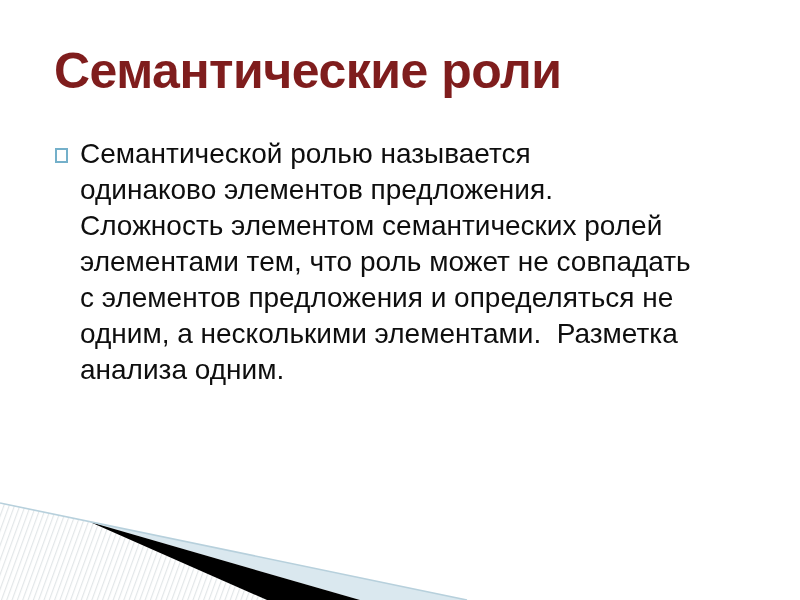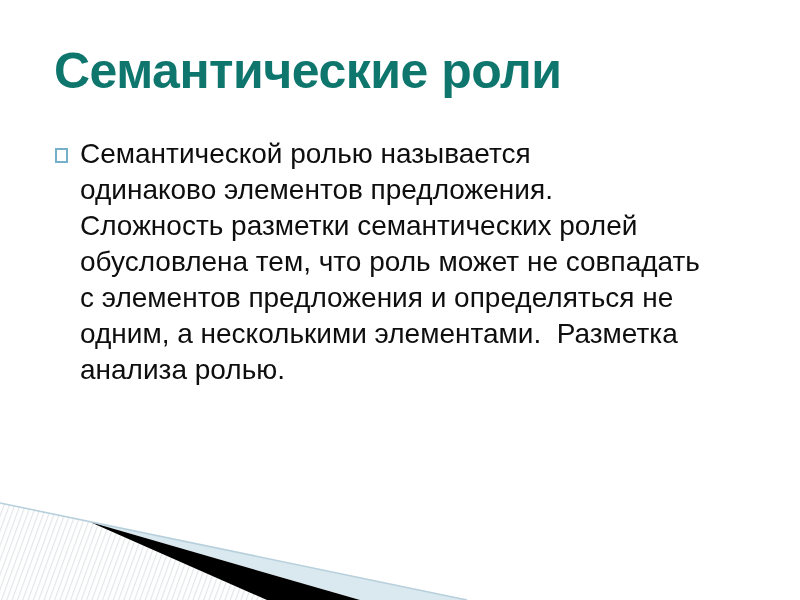--- a/index.html
+++ b/index.html
@@ -11,21 +11,21 @@
     font-family:"Liberation Sans","DejaVu Sans",sans-serif;
     margin:0 auto;
   }
   .title{
     position:absolute;
     left:54px;top:42px;
     margin:0;
     font-size:50px;
     font-weight:bold;
     letter-spacing:-0.5px;
-    color:#0f766e;
+    color:#7f1d1d;
     white-space:pre;
   }
   .body-block{
     position:absolute;
     left:80px;top:136px;
     width:700px;
   }
   .bullet-marker{
     position:absolute;
     left:55px;top:148px;
@@ -52,25 +52,25 @@
 
 <div class="slide">
 
   <h1 class="title">Семантические роли</h1>
 
   <span class="bullet-marker"></span>
 
   <div class="body-block">
     <div class="line">Семантической ролью называется</div>
     <div class="line">одинаково элементов предложения.</div>
-    <div class="line">Сложность разметки семантических ролей</div>
-    <div class="line">обусловлена тем, что роль может не совпадать</div>
+    <div class="line">Сложность элементом семантических ролей</div>
+    <div class="line">элементами тем, что роль может не совпадать</div>
     <div class="line">с элементов предложения и определяться не</div>
     <div class="line">одним, а несколькими элементами.  Разметка</div>
-    <div class="line">анализа ролью.</div>
+    <div class="line">анализа одним.</div>
   </div>
 
   <svg class="corner-decoration" viewBox="0 0 800 100" preserveAspectRatio="none">
     <defs>
       <pattern id="hatch" width="5" height="5" patternUnits="userSpaceOnUse" patternTransform="rotate(20)">
         <rect width="5" height="5" fill="#ffffff"></rect>
         <line x1="0.5" y1="0" x2="0.5" y2="5" stroke="#e2e6e8" stroke-width="1.3"></line>
       </pattern>
     </defs>
 

